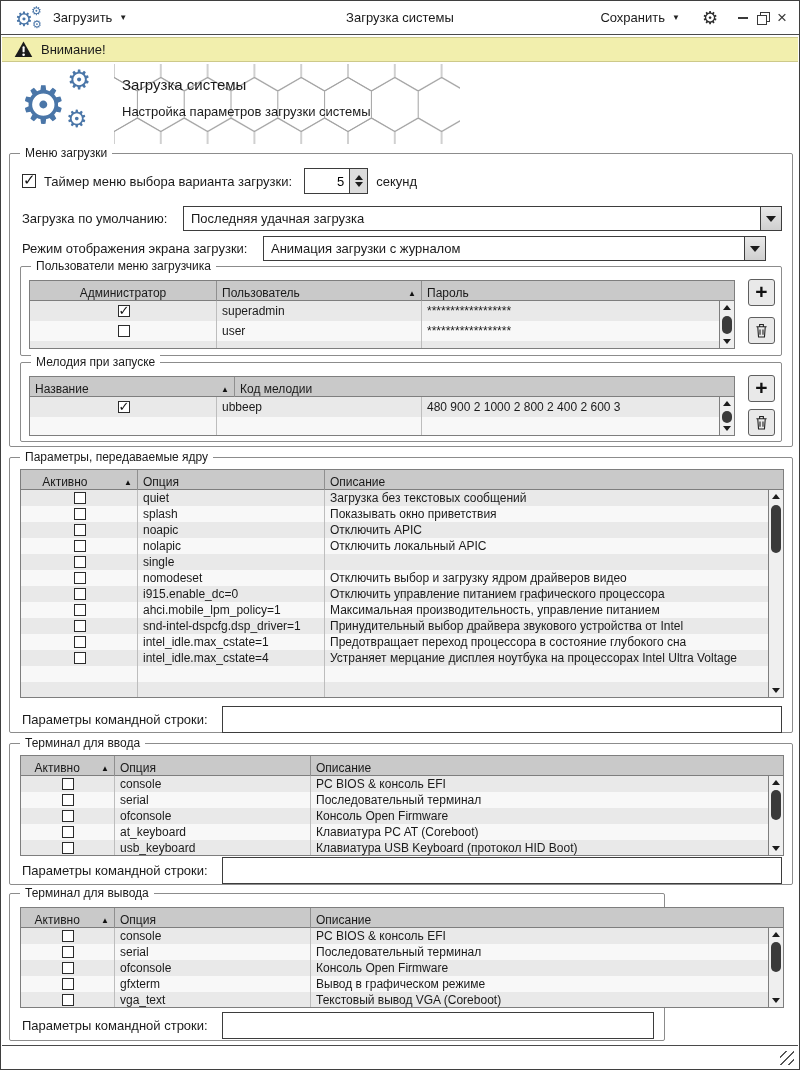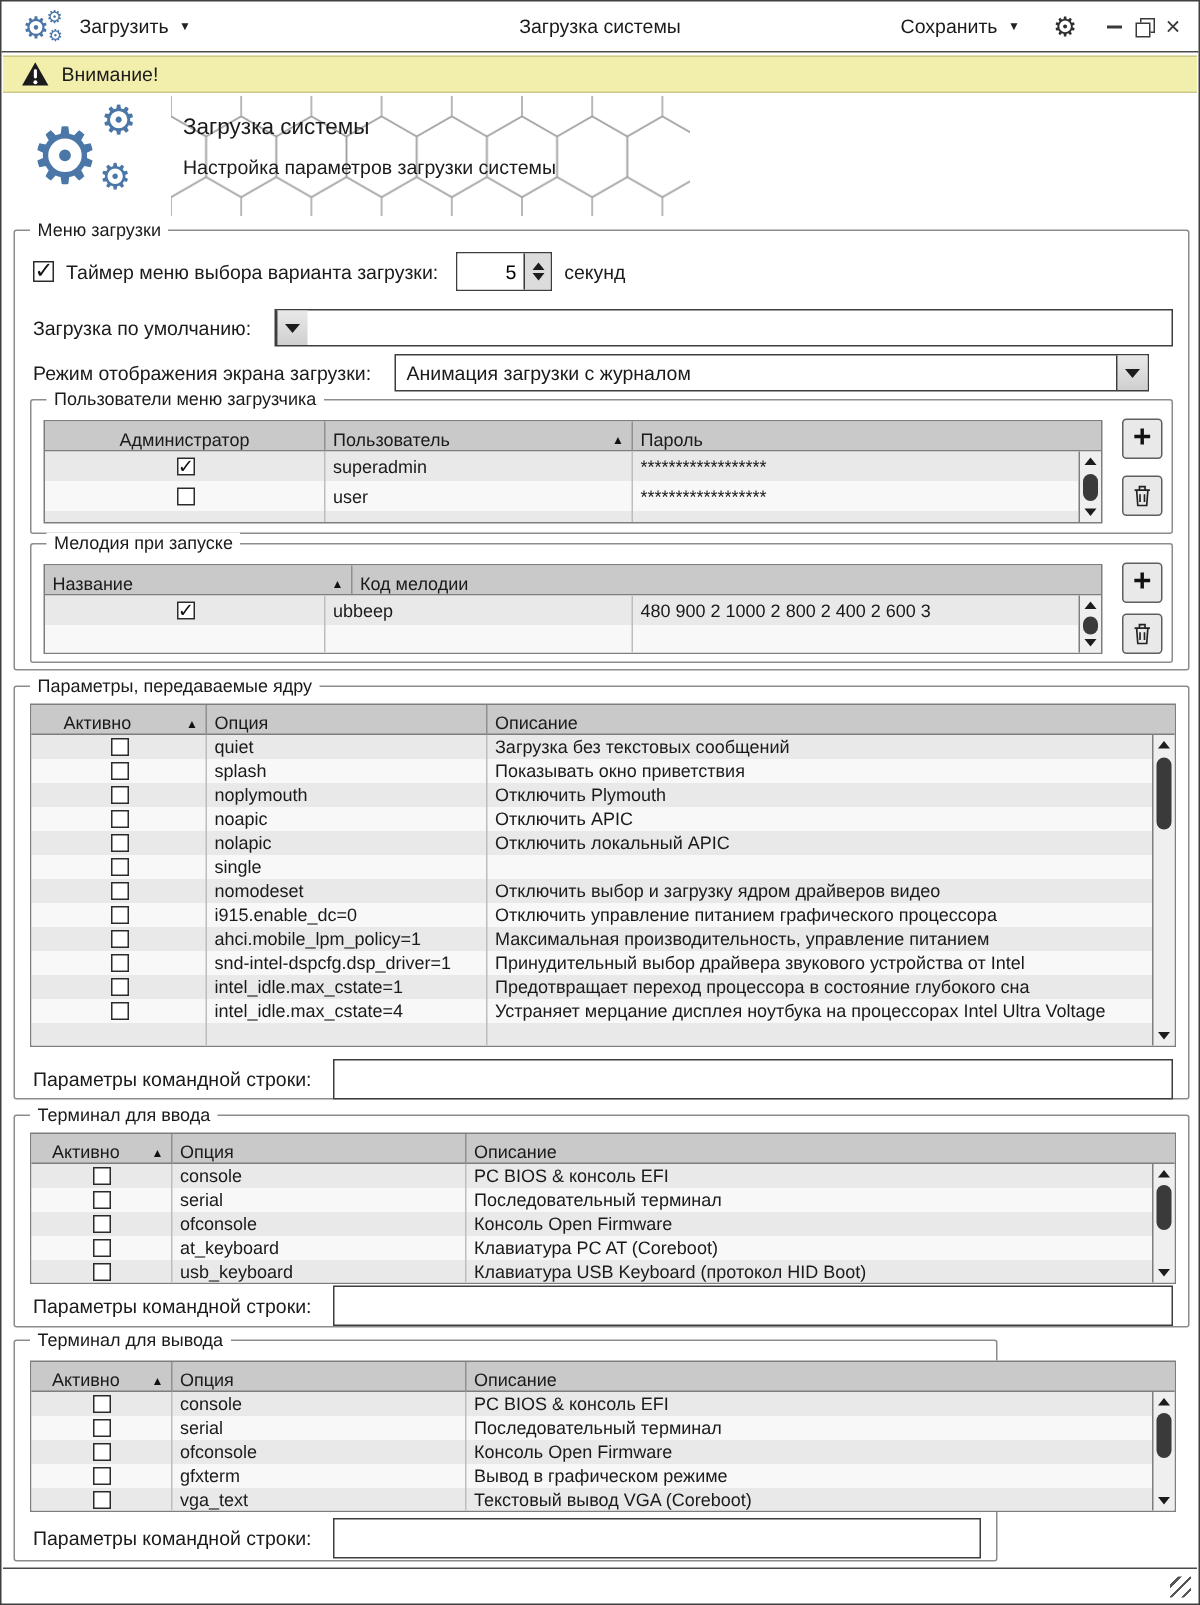--- a/index.html
+++ b/index.html
@@ -175,20 +175,21 @@
             <i class="spin-up"></i>
             <i class="spin-dn"></i>
           </span>
       </span>
       <span class="lbl">секунд</span>
     </div>
 
     <div style="position:absolute; top:52px; left:6px; right:6px; height:25px;">
       <span class="lbl" style="position:absolute; top:5px; left:6px;">Загрузка по умолчанию:</span>
       <div class="combo" style="left:167px; right:4px;">
+        <span class="combo-val">Последняя удачная загрузка</span>
         <span class="combo-btn">
             <i></i>
           </span>
       </div>
     </div>
 
     <div style="position:absolute; top:82px; left:6px; right:6px; height:25px;">
       <span class="lbl" style="position:absolute; top:5px; left:6px;">Режим отображения экрана загрузки:</span>
       <div class="combo" style="left:247px; right:20px;">
         <span class="combo-val">Анимация загрузки с журналом</span>
@@ -326,27 +327,20 @@
           </div>
 
           <div class="tr h16">
             <div class="td center" style="width:117px;">
               <span class="cb cb-sm"></span>
             </div>
             <div class="td" style="width:187px;">splash</div>
             <div class="td" style="flex:1;">Показывать окно приветствия</div>
           </div>
 
-          <div class="tr h16">
-            <div class="td center" style="width:117px;">
-              <span class="cb cb-sm"></span>
-            </div>
-            <div class="td" style="width:187px;">noplymouth</div>
-            <div class="td" style="flex:1;">Отключить Plymouth</div>
-          </div>
 
 
           <div class="tr h16">
             <div class="td center" style="width:117px;">
               <span class="cb cb-sm"></span>
             </div>
             <div class="td" style="width:187px;">noapic</div>
             <div class="td" style="flex:1;">Отключить APIC</div>
           </div>
 

